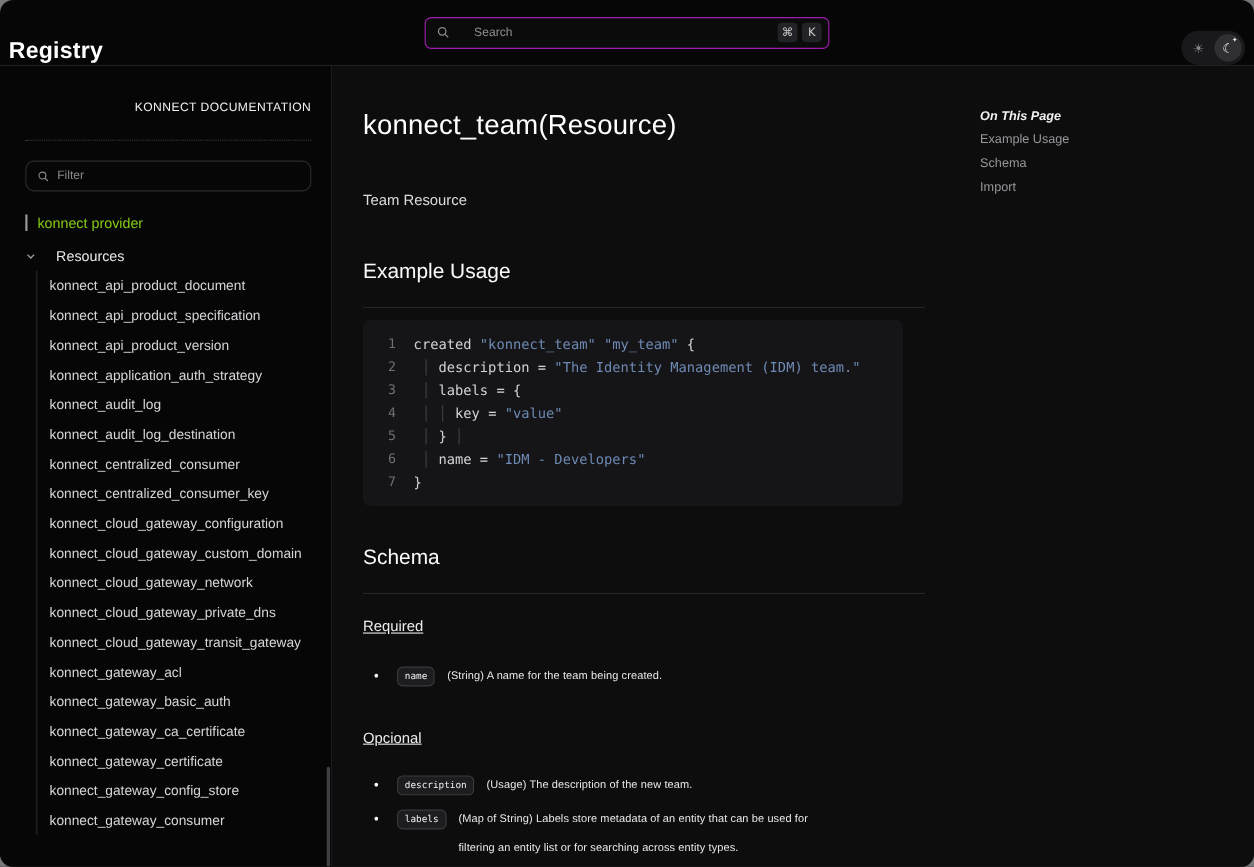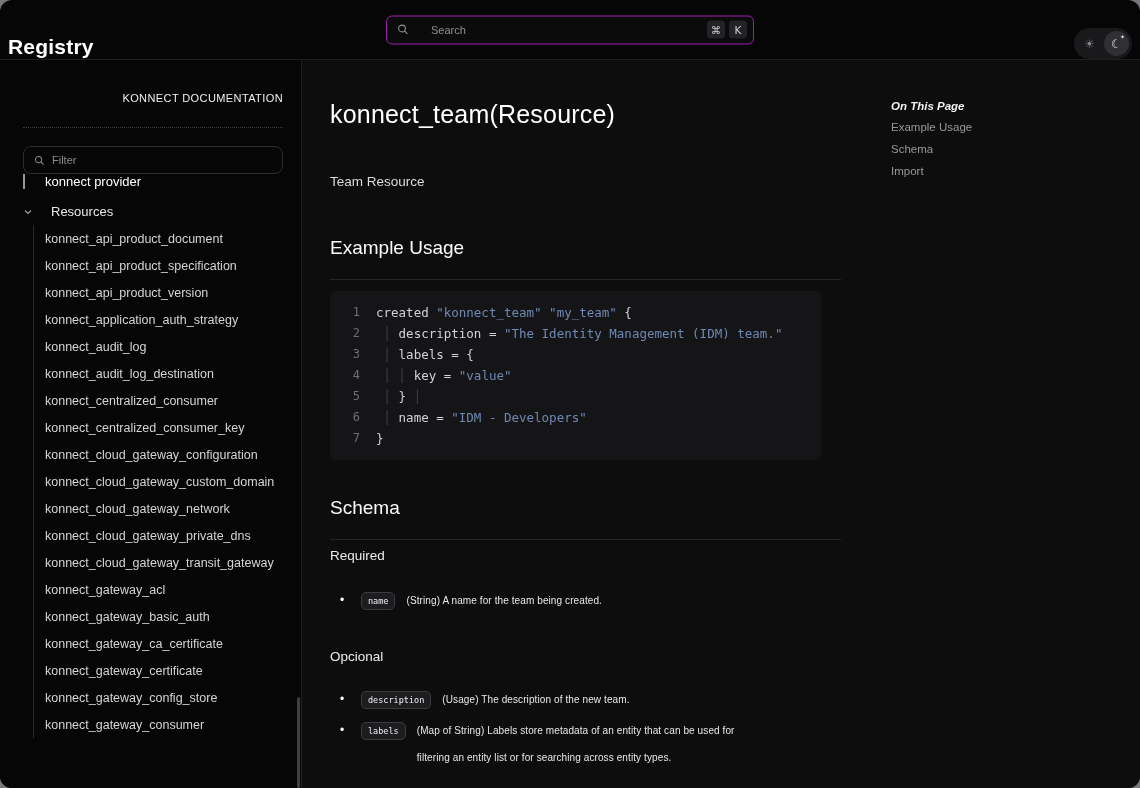--- a/index.html
+++ b/index.html
@@ -50,22 +50,22 @@
     box-sizing:border-box;padding:0 18px 0 23px;overflow:hidden;background:#060607;
   }
   .side-title{margin-top:32px;font-size:11px;letter-spacing:.4px;color:#f0f0f2;font-weight:500;text-align:right;}
   .side-sep{margin-top:23px;border:none;border-top:1px dotted #3a3a3e;}
   .filter{
     margin-top:18px;height:28px;box-sizing:border-box;border:1px solid #2c2c2f;border-radius:8px;
     display:flex;align-items:center;gap:7px;padding:0 10px;cursor:text;
   }
   .filter .ph{font-size:11px;color:#8a8a8e;}
   .provider{
-    border-left:2px solid #98989c;padding-left:20px;
-    font-size:13px;color:#ffffff;cursor:pointer;line-height:15px;
+    margin-top:21px;border-left:2px solid #98989c;padding-left:9px;
+    font-size:13px;color:#84cc16;cursor:pointer;line-height:15px;
   }
   .resources{
     margin-top:15px;display:flex;align-items:center;gap:18px;cursor:pointer;
     font-size:13px;color:#e9e9eb;
   }
   .res-list{margin:6px 0 0 10px;border-left:1px solid #2a2a2e;padding-left:11px;}
   .res-item{
     height:27px;display:flex;align-items:center;font-size:12.5px;color:#d5d5d8;
     cursor:pointer;white-space:nowrap;
   }
@@ -75,21 +75,21 @@
   
   .main{flex:1;display:flex;background:#0d0d0e;padding-left:28px;overflow:hidden;min-width:0;}
   .content{width:511px;flex-shrink:0;}
   h1{margin:40px 0 0;font-size:25px;font-weight:500;letter-spacing:.2px;color:#fff;}
   .subtitle{margin-top:45px;font-size:13.5px;color:#dcdcde;}
   h2{
     margin:48px 0 0;font-size:19px;font-weight:500;color:#fafafa;
     padding-bottom:20px;border-bottom:1px solid #252528;
   }
   h2.schema-h{margin-top:37px;}
-  h3{margin:8px 0 0;font-size:13.5px;font-weight:400;color:#ececee;}
+  h3{margin:22px 0 0;font-size:13.5px;font-weight:400;color:#ececee;text-decoration:underline;}
   h3.opcional-h{margin-top:35px;}
   
   .code{
     margin-top:11px;width:491px;box-sizing:border-box;background:#151517;border-radius:6px;
     padding:11px 16px;font-family:"DejaVu Sans Mono",monospace;font-size:12.5px;
   }
   .code-line{display:flex;line-height:21px;white-space:pre;}
   .ln{width:14px;text-align:right;color:#6f6f74;margin-right:16px;flex-shrink:0;font-size:12px;}
   .tok-p{color:#d3d3d6;}
   .tok-s{color:#6e89b4;}

